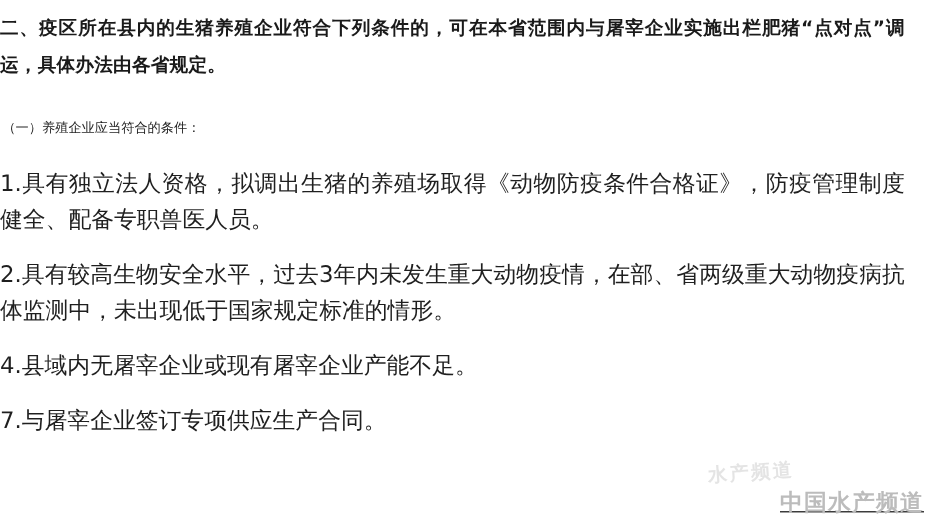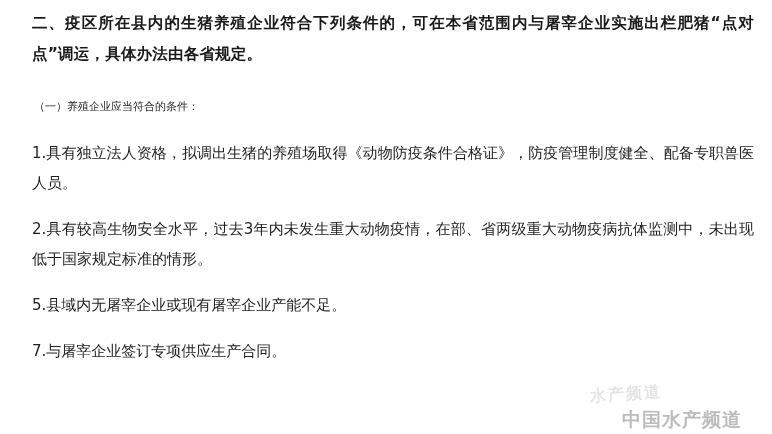--- a/index.html
+++ b/index.html
@@ -12,21 +12,21 @@
     background: #ffffff;
     font-family: "Liberation Sans", sans-serif;
     overflow: hidden;
   }
   .page {
     position: relative;
     width: 772px;
     height: 434px;
     background: #ffffff;
     box-sizing: border-box;
-    padding: 8px 18px 0 32px;
+    padding: 8px 18px 0 0;
   }
   .heading {
     font-family: "DejaVu Sans", "Liberation Sans", sans-serif;
     font-weight: bold;
     font-size: 15.5px;
     line-height: 31px;
     color: #1a1a1a;
     letter-spacing: 0.2px;
     margin: 0;
     text-align: justify;
@@ -35,35 +35,36 @@
     font-family: "DejaVu Sans", "Liberation Sans", sans-serif;
     font-size: 11px;
     line-height: 30px;
     color: #1f1f1f;
     margin: 0;
     padding-top: 22px;
     padding-left: 2px;
   }
   .para {
     font-family: "DejaVu Sans", "Liberation Sans", sans-serif;
-    font-size: 15px;
+    font-size: 19px;
     line-height: 30px;
     color: #1f1f1f;
     margin: 0;
     padding-top: 16px;
     text-align: justify;
     text-indent: 0;
   }
   .watermark {
     position: absolute;
-    right: 30px;
+    right: 2px;
     bottom: 4px;
     text-align: center;
     pointer-events: none;
     user-select: none;
+    text-decoration: underline;
   }
   .wm-main {
     font-family: "DejaVu Sans", "Liberation Sans", sans-serif;
     font-size: 19px;
     font-weight: bold;
     color: #b9b9b9;
     letter-spacing: 1px;
     line-height: 22px;
     opacity: 0.95;
   }
@@ -100,21 +101,21 @@
 <div class="page">
 
   <p class="heading">二、疫区所在县内的生猪养殖企业符合下列条件的，可在本省范围内与屠宰企业实施出栏肥猪“点对点”调运，具体办法由各省规定。</p>
 
   <p class="subhead">（一）养殖企业应当符合的条件：</p>
 
   <p class="para"><span>1.具有独立法人资格，拟调出生猪的养殖场取得《动物防疫条件合格证》，防疫管理制度健全、配备专职兽医人员。</span></p>
 
   <p class="para"><span>2.具有较高生物安全水平，过去3年内未发生重大动物疫情，在部、省两级重大动物疫病抗体监测中，未出现低于国家规定标准的情形。</span></p>
 
-  <p class="para"><span>5.县域内无屠宰企业或现有屠宰企业产能不足。</span></p>
+  <p class="para"><span>4.县域内无屠宰企业或现有屠宰企业产能不足。</span></p>
 
 
   <p class="para"><span>7.与屠宰企业签订专项供应生产合同。</span></p>
 
   <div class="wm-badge">
     <span class="wm-badge-text">水产频道</span>
   </div>
 
   <div class="watermark">
     <div class="wm-main">中国水产频道</div>

